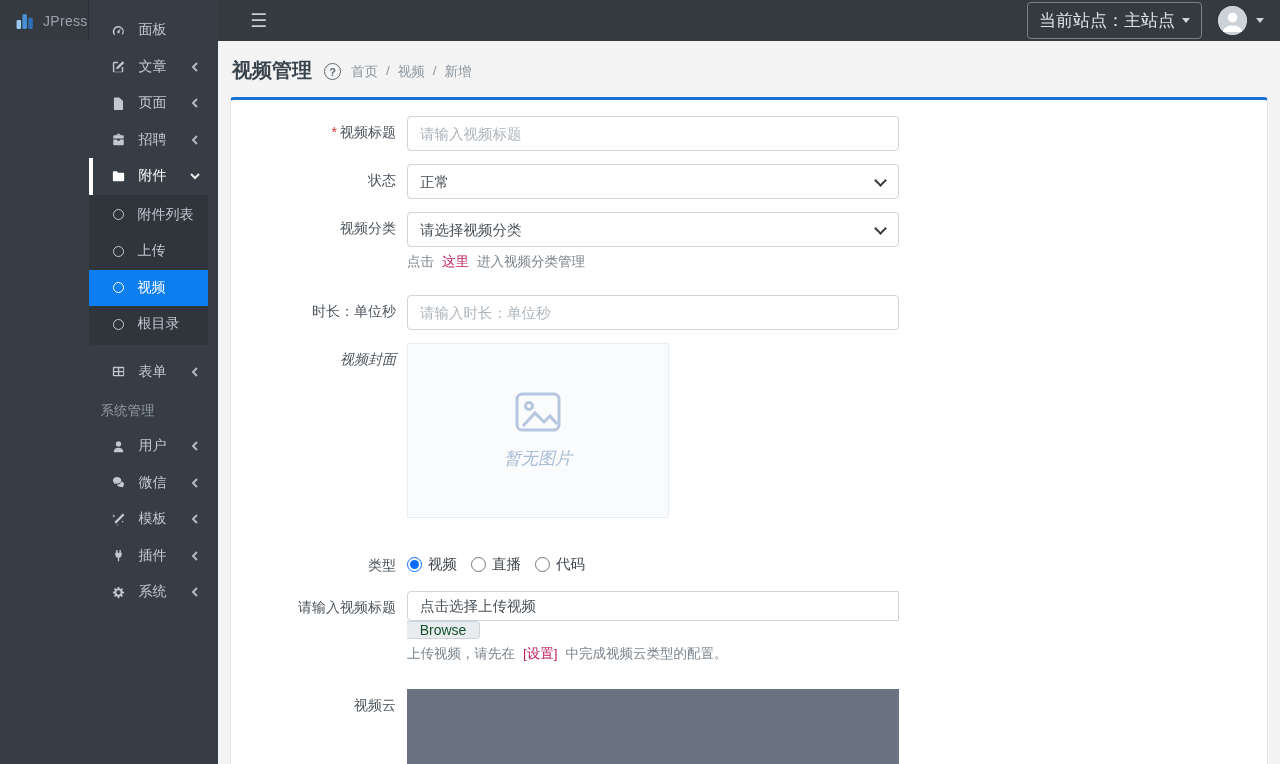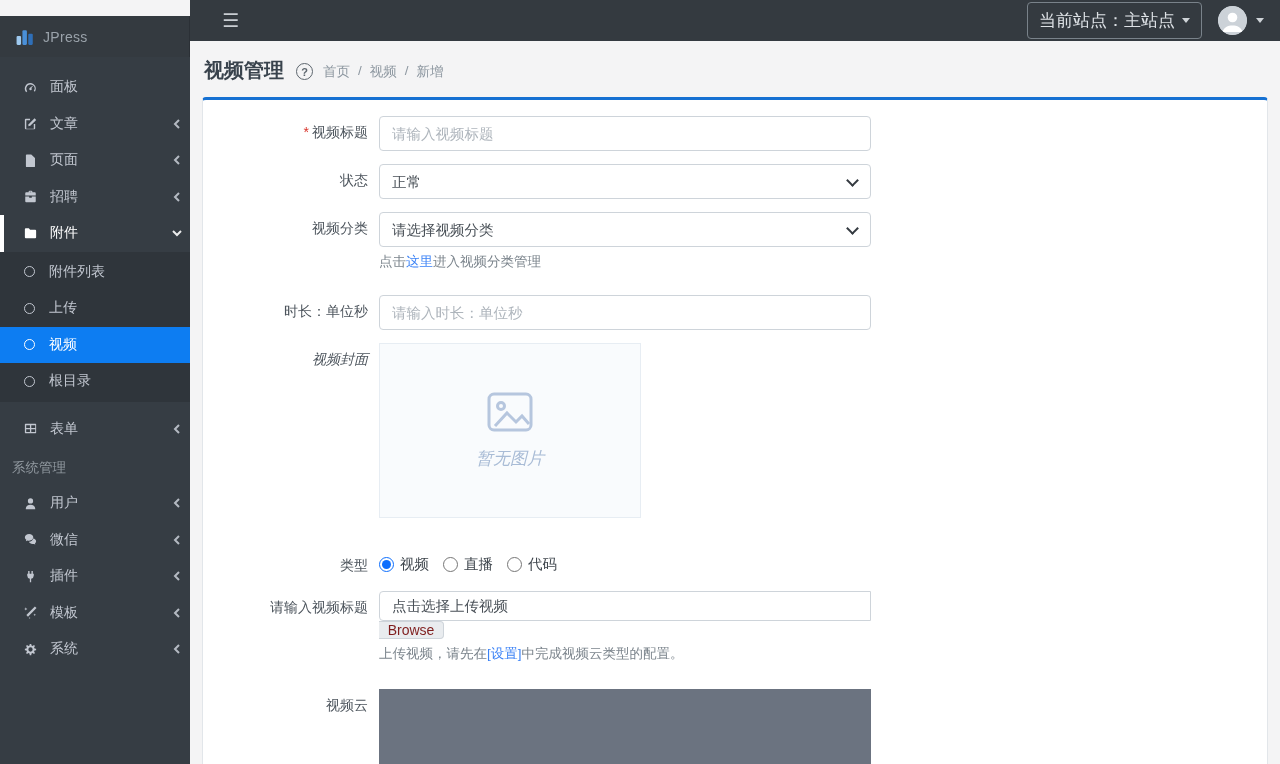--- a/index.html
+++ b/index.html
@@ -4,21 +4,21 @@
 <style>
   * { box-sizing: border-box; margin: 0; padding: 0; }
   html,body { width:1280px; height:764px; overflow:hidden; }
   body {
     font-family: "Liberation Sans", "DejaVu Sans", sans-serif;
     background:#f4f4f5; color:#4c545c; font-size:14px;
   }
   .layout { display:flex; width:1280px; height:764px; }
 
   
-  .sidebar { width:190px; flex-shrink:0; background:#363d44; display:flex; flex-direction:column;margin-top:16px; }
+  .sidebar { width:218px; flex-shrink:0; background:#363d44; display:flex; flex-direction:row; }
   .logo-area { height:41px; background:#343a40; display:flex; align-items:center; padding-left:16px; gap:9px; flex-shrink:0; border-right:1px solid #2b3036;}
   .brand { color:#9aa2aa; font-size:14px; letter-spacing:.3px; }
   .menu { padding-top:12px; color:#c2c7d0; overflow:hidden; }
   .mi { height:36.5px; display:flex; align-items:center; padding:0 8px 0 22px; cursor:pointer; }
   .mi .ic { width:16px; height:16px; margin-right:12px; display:flex; align-items:center; justify-content:center; flex-shrink:0; }
   .mi .ic svg { width:15px; height:15px; fill:currentColor; }
   .mi .lbl { flex:1; font-size:14px; }
   .chev { width:10px; height:10px; stroke:currentColor; stroke-width:2; fill:none; opacity:.9; }
   .mi.active-parent { color:#fff; border-left:4px solid #fff; padding-left:18px; }
   .menu-header { padding:12px 12px 8px 12px; font-size:13.5px; color:#9199a0; }
@@ -50,36 +50,36 @@
   .form-row { display:flex; margin-bottom:13px; }
   .label-col { width:156px; flex-shrink:0; text-align:right; padding-top:8px; padding-right:11px; font-size:14px; color:#4c545c; white-space:nowrap; }
   .req { color:#d9342b; margin-right:3px; }
   .control-col { width:492px; }
   .txt, .sel-wrap select { width:100%; height:35px; border:1px solid #ced4da; border-radius:4px; padding:6px 12px; font-size:14.5px; color:#495057; background:#fff; font-family:inherit; outline:none; }
   .txt::placeholder { color:#aeb5bc; opacity:1; }
   .sel-wrap { position:relative; }
   .sel-wrap select { appearance:none; -webkit-appearance:none; padding-right:30px; }
   .sel-wrap::after { content:""; position:absolute; right:14px; top:12px; width:7px; height:7px; border-right:2px solid #343a40; border-bottom:2px solid #343a40; transform:rotate(45deg); pointer-events:none; }
   .help-text { font-size:13.5px; color:#7b848c; margin-top:6px; }
-  .help-text .lnk { color:#3b82f6; cursor:pointer; margin:0 0; text-decoration:none; }
+  .help-text .lnk { color:#be185d; cursor:pointer; margin:0 8px; text-decoration:none; }
   .mb-lg { margin-bottom:24px; }
 
   .cover-box { width:262px; height:175px; background:#f9fbfd; border:1px solid #e7edf3; display:flex; flex-direction:column; align-items:center; justify-content:center; gap:15px; cursor:pointer; }
   .cover-box svg { stroke:#b6c6de; }
   .cover-empty { color:#a9bcd6; font-size:17px; }
   .mb-cover { margin-bottom:36px;font-style:italic; }
 
   .radio-row .control-col { display:flex; align-items:center; padding-top:6px; gap:14px; }
   .radio-opt { display:flex; align-items:center; gap:6px; color:#3e454c; font-size:14.5px; cursor:pointer; }
   .radio-opt input { width:15px; height:15px; accent-color:#0d6efd; margin:0; }
   .mb-radio { margin-bottom:16px; }
 
   .file-group { display:flex; width:100%;flex-direction:column; }
   .file-group .txt { flex:1; border-radius:4px 0 0 4px; }
-  .browse-btn { width:65px; flex-shrink:0; background:#e9ecef; border:1px solid #ced4da; border-left:0; border-radius:0 4px 4px 0; color:#7f1d1d; font-size:14px; display:flex; align-items:center; justify-content:center; cursor:pointer; }
+  .browse-btn { width:73px; flex-shrink:0; background:#e9ecef; border:1px solid #ced4da; border-left:0; border-radius:0 4px 4px 0; color:#14532d; font-size:14px; display:flex; align-items:center; justify-content:center; cursor:pointer; }
   .mb-file { margin-bottom:10px; }
 
   .cloud-row { margin-top:26px; }
   .cloud-box { width:492px; height:170px; background:#6b7380; }
 </style>
 </head>
 <body>
 
 <div class="layout">
 
@@ -212,37 +212,37 @@
           </span>
         <span class="lbl">微信</span>
         <svg class="chev" viewBox="0 0 10 10">
             <polyline points="7,1 3,5 7,9"></polyline>
           </svg>
       </div>
 
       <div class="mi">
         <span class="ic">
             <svg viewBox="0 0 16 16">
-              <path d="M5.5 2v3h-1v2a3.5 3.5 0 0 0 2.8 3.4V14h1.4v-3.6A3.5 3.5 0 0 0 11.5 7V5h-1V2H9v3H7V2H5.5z"></path>
-            </svg>
-          </span>
-        <span class="lbl">插件</span>
-        <svg class="chev" viewBox="0 0 10 10">
-            <polyline points="7,1 3,5 7,9"></polyline>
-          </svg>
-      </div>
-
-      <div class="mi">
-        <span class="ic">
-            <svg viewBox="0 0 16 16">
               <path d="M12.7 1.6 14.4 3.3 5.3 12.4 3.6 10.7z"></path>
               <path d="M3 2.5l.5 1.2 1.2.5-1.2.5L3 5.9l-.5-1.2-1.2-.5 1.2-.5zM12.5 9l.4 1 1 .4-1 .4-.4 1-.4-1-1-.4 1-.4zM7 12.8l.3.8.8.3-.8.3-.3.8-.3-.8-.8-.3.8-.3z"></path>
             </svg>
           </span>
         <span class="lbl">模板</span>
+        <svg class="chev" viewBox="0 0 10 10">
+            <polyline points="7,1 3,5 7,9"></polyline>
+          </svg>
+      </div>
+
+      <div class="mi">
+        <span class="ic">
+            <svg viewBox="0 0 16 16">
+              <path d="M5.5 2v3h-1v2a3.5 3.5 0 0 0 2.8 3.4V14h1.4v-3.6A3.5 3.5 0 0 0 11.5 7V5h-1V2H9v3H7V2H5.5z"></path>
+            </svg>
+          </span>
+        <span class="lbl">插件</span>
         <svg class="chev" viewBox="0 0 10 10">
             <polyline points="7,1 3,5 7,9"></polyline>
           </svg>
       </div>
 
       <div class="mi">
         <span class="ic">
             <svg viewBox="0 0 16 16">
               <path d="M8 10.3a2.3 2.3 0 1 1 0-4.6 2.3 2.3 0 0 1 0 4.6zm6-1.5V7.2l-1.7-.3a4.6 4.6 0 0 0-.5-1.2l1-1.4-1.1-1.1-1.4 1a4.6 4.6 0 0 0-1.2-.5L8.8 2H7.2l-.3 1.7c-.43.11-.83.28-1.2.5l-1.4-1-1.1 1.1 1 1.4c-.22.37-.39.77-.5 1.2L2 7.2v1.6l1.7.3c.11.43.28.83.5 1.2l-1 1.4 1.1 1.1 1.4-1c.37.22.77.39 1.2.5l.3 1.7h1.6l.3-1.7c.43-.11.83-.28 1.2-.5l1.4 1 1.1-1.1-1-1.4c.22-.37.39-.77.5-1.2l1.7-.3z"></path>
             </svg>

